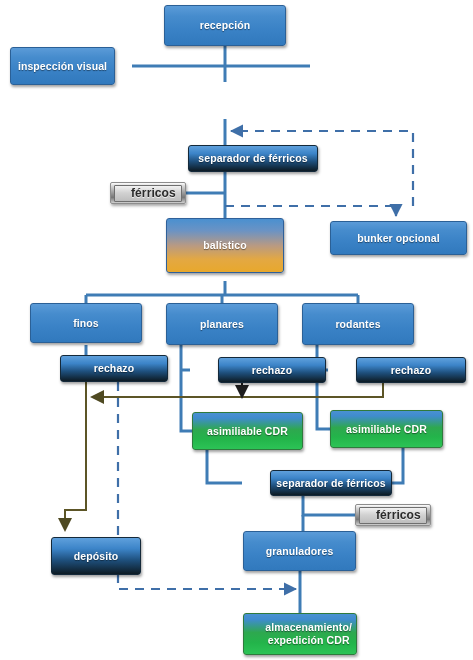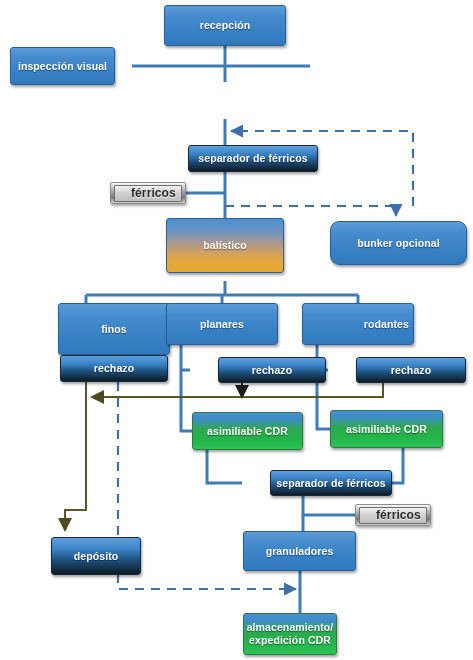--- a/index.html
+++ b/index.html
@@ -161,33 +161,33 @@
     </div>
   <div class="node n-blue" style="left:10px;top:47px;width:105px;height:38px;">
       <span>inspección visual</span>
     </div>
   <div class="node n-dark" style="left:160px;top:145px;width:130px;height:27px;">
       <span>separador de férricos</span>
     </div>
   <div class="node n-tag" style="left:110px;top:182px;width:76px;height:22px;">
       <span class="tag-inner">férricos</span>
     </div>
-  <div class="node n-blue" style="left:330px;top:221px;width:137px;height:44px;border-radius:9px;">
+  <div class="node n-blue" style="left:330px;top:221px;width:137px;height:34px;">
       <span>bunker opcional</span>
     </div>
   <div class="node n-orange" style="left:166px;top:218px;width:118px;height:55px;">
       <span>balístico</span>
     </div>
-  <div class="node n-blue" style="left:30px;top:303px;width:112px;height:52px;margin-left:28px;">
+  <div class="node n-blue" style="left:30px;top:303px;width:112px;height:40px;">
       <span>finos</span>
     </div>
   <div class="node n-blue" style="left:166px;top:303px;width:112px;height:42px;justify-content:center;">
       <span>planares</span>
     </div>
-  <div class="node n-blue" style="left:302px;top:303px;width:112px;height:42px;justify-content:flex-end;">
+  <div class="node n-blue" style="left:302px;top:303px;width:112px;height:42px;">
       <span>rodantes</span>
     </div>
   <div class="node n-dark" style="left:32px;top:355px;width:108px;height:27px;">
       <span>rechazo</span>
     </div>
   <div class="node n-dark" style="left:190px;top:357px;width:108px;height:26px;">
       <span>rechazo</span>
     </div>
   <div class="node n-dark" style="left:328px;top:357px;width:110px;height:26px;">
       <span>rechazo</span>
@@ -203,16 +203,16 @@
     </div>
   <div class="node n-tag" style="left:355px;top:504px;width:76px;height:22px;">
       <span class="tag-inner">férricos</span>
     </div>
   <div class="node n-blue" style="left:243px;top:531px;width:113px;height:40px;">
       <span>granuladores</span>
     </div>
   <div class="node n-dark" style="left:23px;top:537px;width:90px;height:38px;">
       <span>depósito</span>
     </div>
-  <div class="node n-green" style="left:243px;top:613px;width:94px;height:42px;white-space:pre-line;"><span>almacenamiento/
+  <div class="node n-green" style="left:243px;top:613px;width:114px;height:42px;white-space:pre-line;justify-content:flex-end;"><span>almacenamiento/
 expedición CDR</span></div>
 
 </div>
 
 </body></html>

